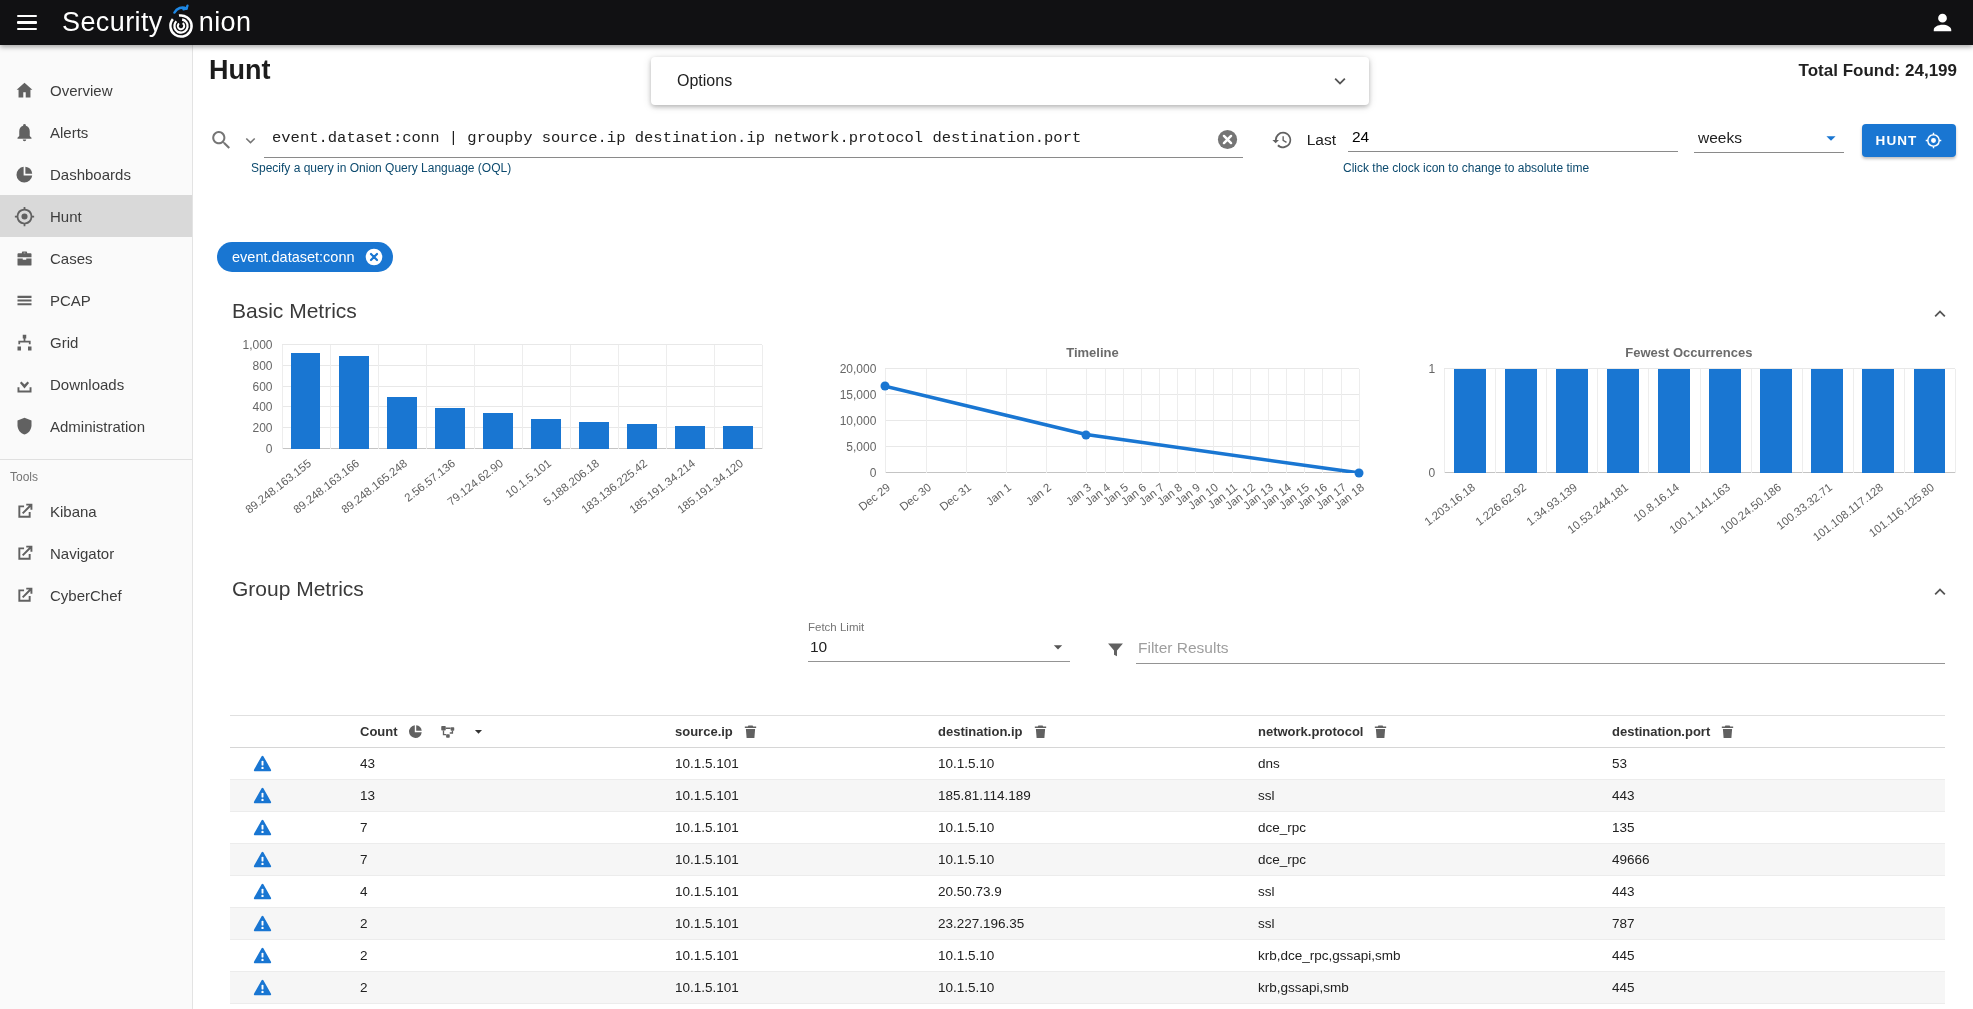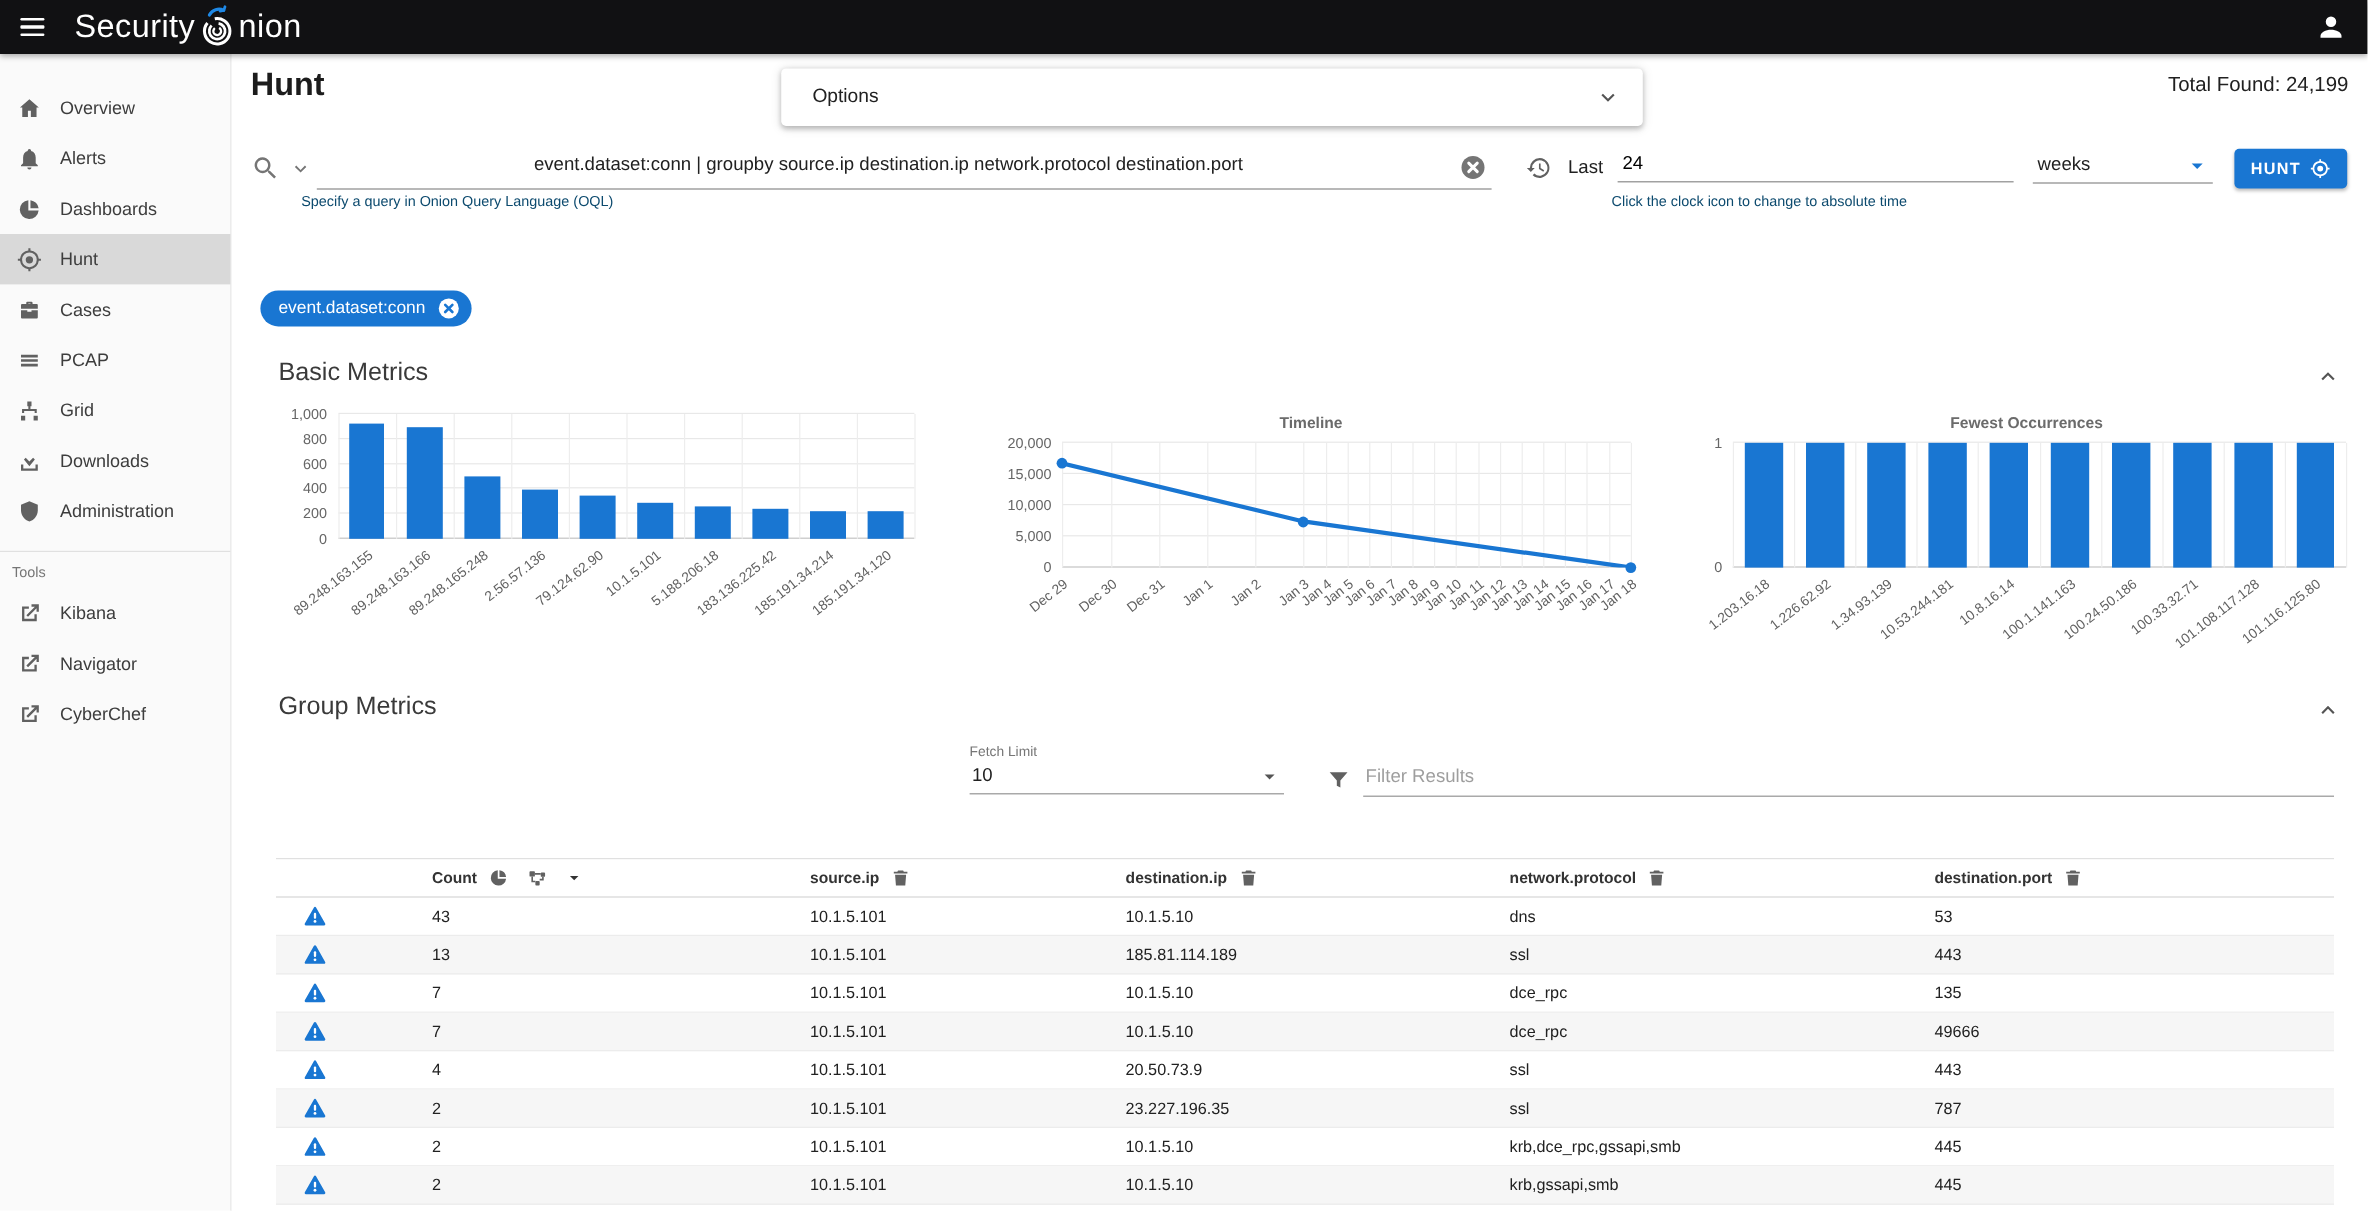--- a/index.html
+++ b/index.html
@@ -28,28 +28,28 @@
   .tools-label { font-size:12px; color:#757575; padding:10px 10px 6px; }
   .main { position:relative; flex:1; background:#fff; }
   
   .page-title { position:absolute; left:16px; top:10px; font-size:27px; font-weight:bold; color:#1c1c1c; }
   .options-card {
     position:absolute; left:458px; top:12px; width:718px; height:48px; background:#fff; border-radius:4px;
     box-shadow:0 2px 4px rgba(0,0,0,.22), 0 1px 10px rgba(0,0,0,.12);
     display:flex; align-items:center; padding:0 18px 0 26px; font-size:16px; color:#212121; cursor:pointer;
   }
   .options-card .chev { margin-left:auto; color:#555; display:flex; }
-  .total-found { position:absolute; right:16px; top:16px; font-size:17px; font-weight:normal; white-space:nowrap; }
+  .total-found { position:absolute; right:16px; top:16px; font-size:17px; font-weight:bold; white-space:nowrap; }
   
   .query-row { position:absolute; left:16px; right:17px; top:76px; height:38px; display:flex; align-items:center; }
   .qicon { color:#757575; display:flex; flex:none; }
   .qchev { color:#757575; display:flex; flex:none; margin:0 4px 0 8px; cursor:pointer; }
   .query-wrap { flex:1; position:relative; height:36px; border-bottom:1px solid #8a8a8a; display:flex; align-items:center; }
   .query-input { width:100%; border:none; outline:none; background:transparent; font-size:15.5px; color:#212121;
-    font-family:Liberation Sans, sans-serif; padding:0 34px 4px 8px;text-align:center; }
+    font-family:Liberation Mono, monospace; padding:0 34px 4px 8px; }
   .clear-btn { position:absolute; right:4px; top:6px; cursor:pointer; display:flex; }
   .hist { color:#616161; display:flex; margin:0 10px 0 28px; cursor:pointer; }
   .last-label { font-size:15.5px; margin:0 12px 0 4px; }
   .time-input { width:330px; border:none; outline:none; border-bottom:1px solid #8a8a8a; font-size:15.5px;
     font-family:inherit; padding:0 4px 5px 4px; background:transparent; }
   .unit-select { width:150px; margin-left:16px; border-bottom:1px solid #8a8a8a; display:flex; align-items:center;
     justify-content:space-between; font-size:15.5px; padding:0 2px 3px 4px; cursor:pointer; }
   .unit-select .caret { color:#1976d2; display:flex; }
   .hunt-btn { margin-left:18px; width:94px; height:33px; background:#1976d2; color:#fff; border:none; border-radius:4px;
     font-size:13.5px; font-weight:bold; letter-spacing:1.1px; display:flex; align-items:center; justify-content:center;

